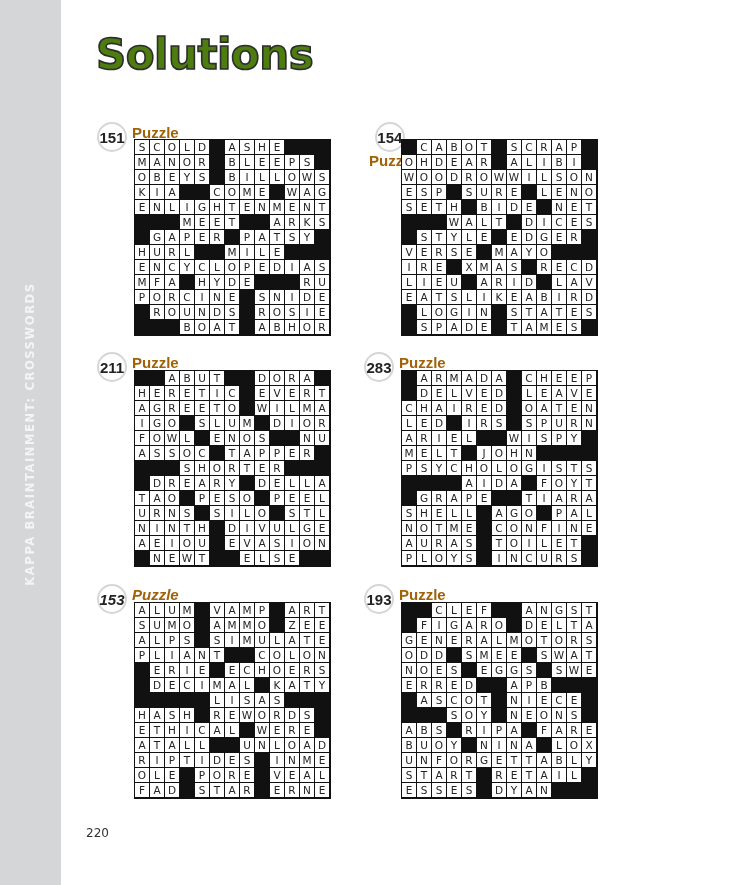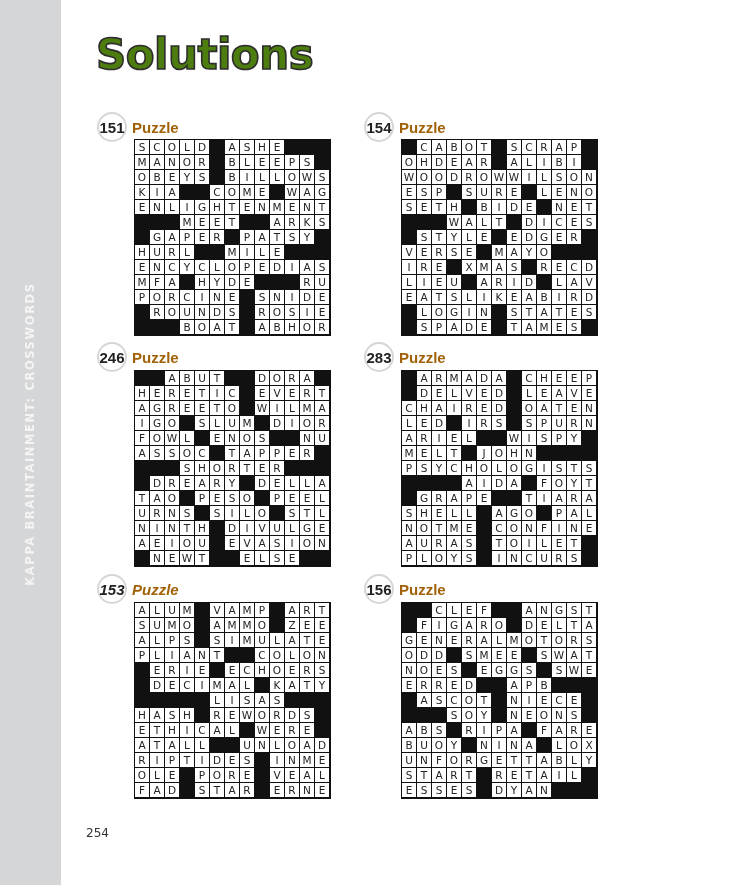--- a/index.html
+++ b/index.html
@@ -1,21 +1,21 @@
 <!DOCTYPE html>
 <html><head>
 <meta charset="utf-8">
 <style>
   html, body { margin:0; padding:0; }
   body { width:753px; height:885px; background:#ffffff; position:relative; overflow:hidden; font-family:"DejaVu Sans", sans-serif; }
   .sidebar { position:absolute; left:0; top:0; width:61px; height:885px; background:#d5d6d8; }
   .sidebar-text { position:absolute; left:30px; top:434px; transform:translate(-50%,-50%) rotate(-90deg); white-space:nowrap; color:#f4f4f4; font-family:"DejaVu Sans", sans-serif; font-weight:bold; font-size:11.5px; letter-spacing:1.6px; }
   .title { position:absolute; left:96px; top:30px; font-family:"DejaVu Sans", sans-serif; font-weight:bold; font-size:42px; color:#4d7c0f; -webkit-text-stroke:1.6px #2d2d2d; letter-spacing:-0.5px; line-height:50px; }
   .puzzle-head { position:absolute; display:flex; align-items:center; }
-  .num-badge { width:30px; height:30px; border:2.5px solid #d5d6d8; border-radius:50%; box-sizing:border-box; display:flex; align-items:center; justify-content:center; font-family:"Liberation Sans", sans-serif; font-weight:bold; font-size:15px; color:#222; background:#fff; }
+  .num-badge { width:30px; height:30px; border:2.5px solid #d5d6d8; border-radius:50%; box-sizing:border-box; display:flex; align-items:center; justify-content:center; font-family:"Liberation Sans", sans-serif; font-weight:bold; font-size:15px; color:#222; background:#fff;margin-top:10px; }
   .puzzle-label { margin-left:5px; font-family:"Liberation Sans", sans-serif; font-weight:bold; font-size:15px; color:#a16207; }
   .grid { position:absolute; display:grid; grid-template-columns:repeat(13, 15px); grid-auto-rows:15px; border:1px solid #111; background:#111; gap:0; }
   .cell { box-sizing:border-box; border-right:1px solid #111; border-bottom:1px solid #111; background:#fff; font-family:"DejaVu Sans", sans-serif; font-size:10.5px; color:#222; display:flex; align-items:center; justify-content:center; line-height:1; }
   .cell.block { background:#111; }
   .page-num { position:absolute; left:86px; top:826px; font-family:"DejaVu Sans", sans-serif; font-size:12px; color:#333; }
 </style>
 </head>
 <body>
 
 <div class="sidebar">
@@ -193,21 +193,21 @@
       <div class="cell">O</div>
       <div class="cell">A</div>
       <div class="cell">T</div>
       <div class="cell block"></div>
       <div class="cell">A</div>
       <div class="cell">B</div>
       <div class="cell">H</div>
       <div class="cell">O</div>
       <div class="cell">R</div>
     </div>
-    <div class="puzzle-head" style="left: 364px; top: 112px;">
+    <div class="puzzle-head" style="left: 364px; top: 112px; flex-direction: column;">
       <div class="num-badge">154</div>
       <div class="puzzle-label">Puzzle</div>
     </div>
     <div class="grid" style="left: 401px; top: 139px;">
       <div class="cell block"></div>
       <div class="cell">C</div>
       <div class="cell">A</div>
       <div class="cell">B</div>
       <div class="cell">O</div>
       <div class="cell">T</div>
@@ -369,21 +369,21 @@
       <div class="cell">E</div>
       <div class="cell block"></div>
       <div class="cell">T</div>
       <div class="cell">A</div>
       <div class="cell">M</div>
       <div class="cell">E</div>
       <div class="cell">S</div>
       <div class="cell block"></div>
     </div>
     <div class="puzzle-head" style="left: 97px; top: 342px;">
-      <div class="num-badge">246</div>
+      <div class="num-badge">211</div>
       <div class="puzzle-label">Puzzle</div>
     </div>
     <div class="grid" style="left: 134px; top: 370px;">
       <div class="cell block"></div>
       <div class="cell block"></div>
       <div class="cell">A</div>
       <div class="cell">B</div>
       <div class="cell">U</div>
       <div class="cell">T</div>
       <div class="cell block"></div>
@@ -894,21 +894,21 @@
       <div class="cell">T</div>
       <div class="cell">A</div>
       <div class="cell">R</div>
       <div class="cell block"></div>
       <div class="cell">E</div>
       <div class="cell">R</div>
       <div class="cell">N</div>
       <div class="cell">E</div>
     </div>
     <div class="puzzle-head" style="left: 364px; top: 574px;">
-      <div class="num-badge">156</div>
+      <div class="num-badge">193</div>
       <div class="puzzle-label">Puzzle</div>
     </div>
     <div class="grid" style="left: 401px; top: 602px;">
       <div class="cell block"></div>
       <div class="cell block"></div>
       <div class="cell">C</div>
       <div class="cell">L</div>
       <div class="cell">E</div>
       <div class="cell">F</div>
       <div class="cell block"></div>
@@ -1070,13 +1070,13 @@
       <div class="cell">D</div>
       <div class="cell">Y</div>
       <div class="cell">A</div>
       <div class="cell">N</div>
       <div class="cell block"></div>
       <div class="cell block"></div>
       <div class="cell block"></div>
     </div>
   </div>
 
-<div class="page-num">254</div>
+<div class="page-num">220</div>
 
 </body></html>

